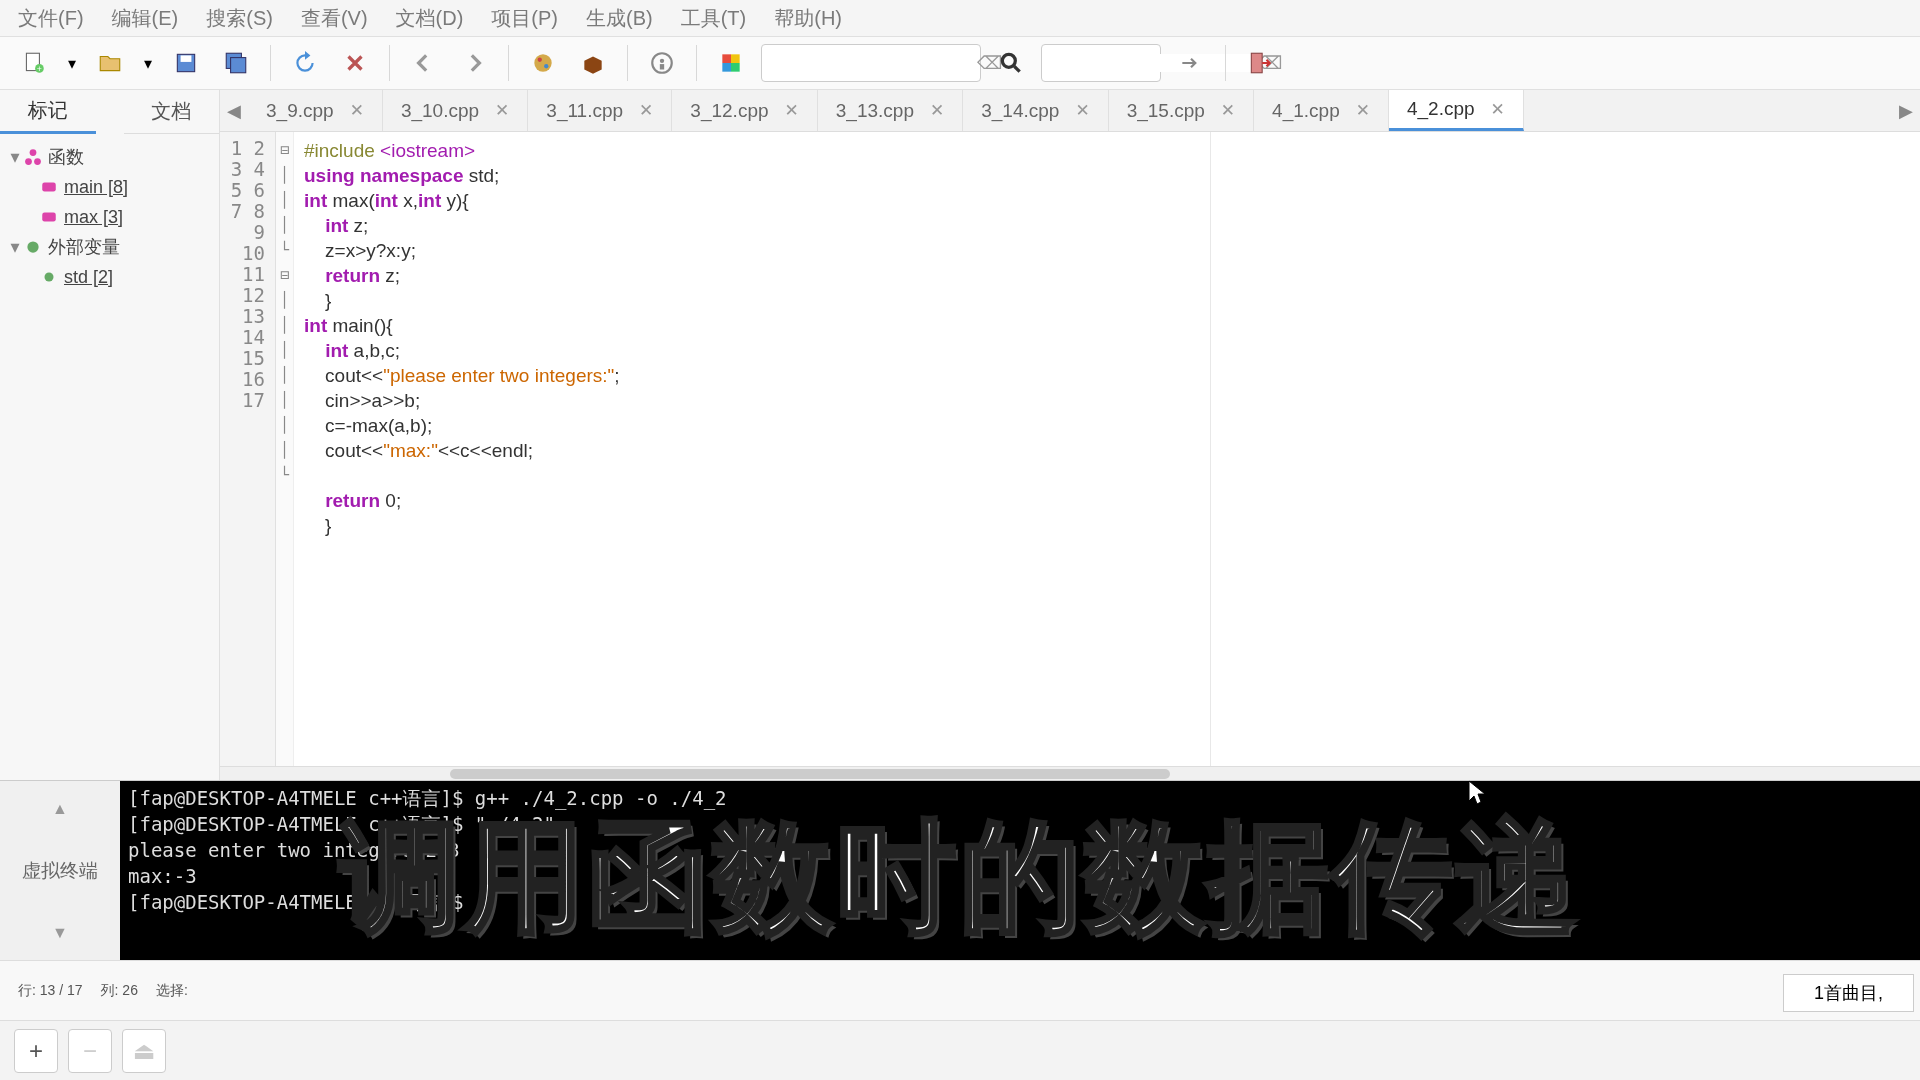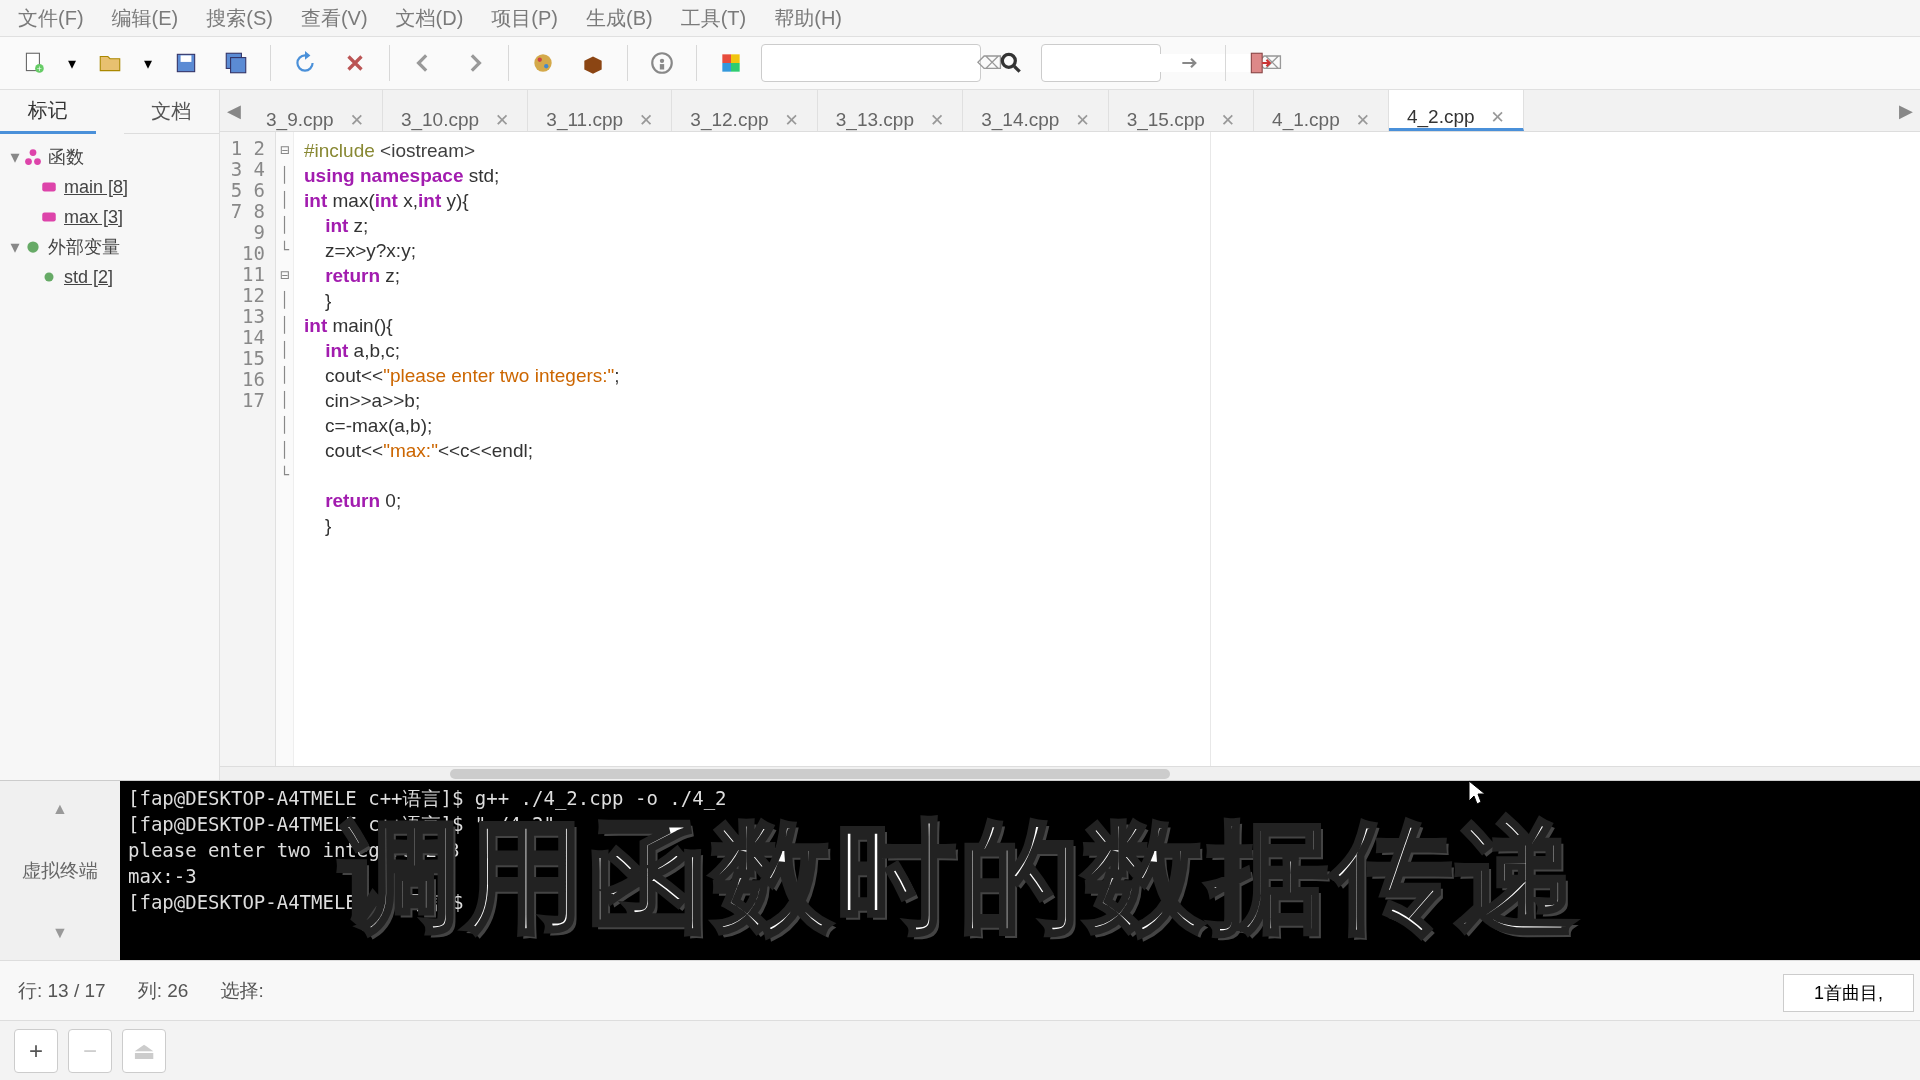--- a/index.html
+++ b/index.html
@@ -29,47 +29,47 @@
 .tree-item { display:flex; align-items:center; height:30px; cursor:pointer; }
 .tree-disclose { width:18px; text-align:center; color:#888; }
 .tree-icon { width:18px; height:18px; margin-right:6px; }
 .tree-child { padding-left:34px;text-decoration:underline; }
 
 .editor-wrap { flex:1; display:flex; flex-direction:column; }
 
 
 .file-tabs { height:42px; display:flex; align-items:stretch; background:#f2f2f2; border-bottom:1px solid #ddd; }
 .tab-scroll-l, .tab-scroll-r { width:28px; display:flex; align-items:center; justify-content:center; color:#888; cursor:pointer; font-size:18px; }
-.file-tab { display:flex; align-items:flex-end; padding:0 18px; gap:16px; font-size:19px; color:#666; border-right:1px solid #e0e0e0; cursor:pointer; }
+.file-tab { display:flex; align-items:center; padding:0 18px; gap:16px; font-size:19px; color:#666; border-right:1px solid #e0e0e0; cursor:pointer; }
 .file-tab.active { background:#fff; color:#333; border-bottom:3px solid #4a90d9; }
 .file-tab .x { color:#999; font-size:17px; }
 
 
 .code-area { flex:1; display:flex; background:#fff; overflow:hidden; position:relative; }
 .gutter { width:56px; background:#f4f4f4; border-right:1px solid #e0e0e0; text-align:right; padding:6px 10px 0 0; font-family:monospace; font-size:19px; color:#888; line-height:21px; }
 .fold-col { width:18px; background:#fafafa; border-right:1px solid #eee; padding-top:6px; font-family:monospace; font-size:15px; color:#888; line-height:25px; text-align:center; }
 .code { flex:1; padding:6px 0 0 10px; font-family:monospace; font-size:19px; line-height:25px; white-space:pre; color:#333; }
 .kw { color:#a21caf; font-weight:bold; }
 .pre { color:#888833; }
-.inc { color:#404040; }
+.inc { color:#a21caf; }
 .str { color:#cc6600; }
 .num { color:#333; }
 .margin-bar { position:absolute; top:0; left:990px; width:1px; height:100%; background:#e8e8e8; }
 
 .hscroll { height:14px; background:#f0f0f0; border-top:1px solid #ddd; position:relative; }
 .hscroll-thumb { position:absolute; left:230px; width:720px; height:10px; top:2px; background:#ccc; border-radius:5px; }
 
 
 .term-panel { display:flex; height:180px; background:#f0f0f0; border-top:1px solid #ccc; }
 .term-side { width:120px; display:flex; flex-direction:column; align-items:center; justify-content:center; gap:40px; color:#666; font-size:19px; }
 .term-side .arrow { color:#999; cursor:pointer; font-size:16px; }
 .term { flex:1; background:#000; color:#ddd; font-family:monospace; font-size:19px; padding:4px 8px; line-height:26px; white-space:pre; position:relative; }
 
 
-.status { height:60px; display:flex; align-items:center; padding:0 18px; gap:32px; font-size:19px; color:#555; border-top:1px solid #ddd; background:#f8f8f8; }
+.status { height:60px; display:flex; align-items:center; padding:0 18px; gap:18px; font-size:14px; color:#555; border-top:1px solid #ddd; background:#f8f8f8; }
 .status-right { position:absolute; right:6px; bottom:68px; background:#fff; border:1px solid #ccc; padding:6px 30px; font-size:18px; }
 
 
 .bottom-btns { height:60px; display:flex; align-items:center; padding:0 14px; gap:10px; background:#f3f3f3; border-top:1px solid #ddd; }
 .bbtn { width:44px; height:44px; border:1px solid #ccc; background:#fff; border-radius:4px; display:flex; align-items:center; justify-content:center; font-size:24px; color:#555; cursor:pointer; }
 .bbtn.disabled { color:#ccc; }
 
 
 .subtitle { position:absolute; left:50%; transform:translateX(-50%); bottom:120px; font-size:120px; font-weight:bold; color:#fff; -webkit-text-stroke:4px #222; text-shadow:4px 4px 0 #444; letter-spacing:4px; white-space:nowrap; z-index:50;text-align:center; }
 

